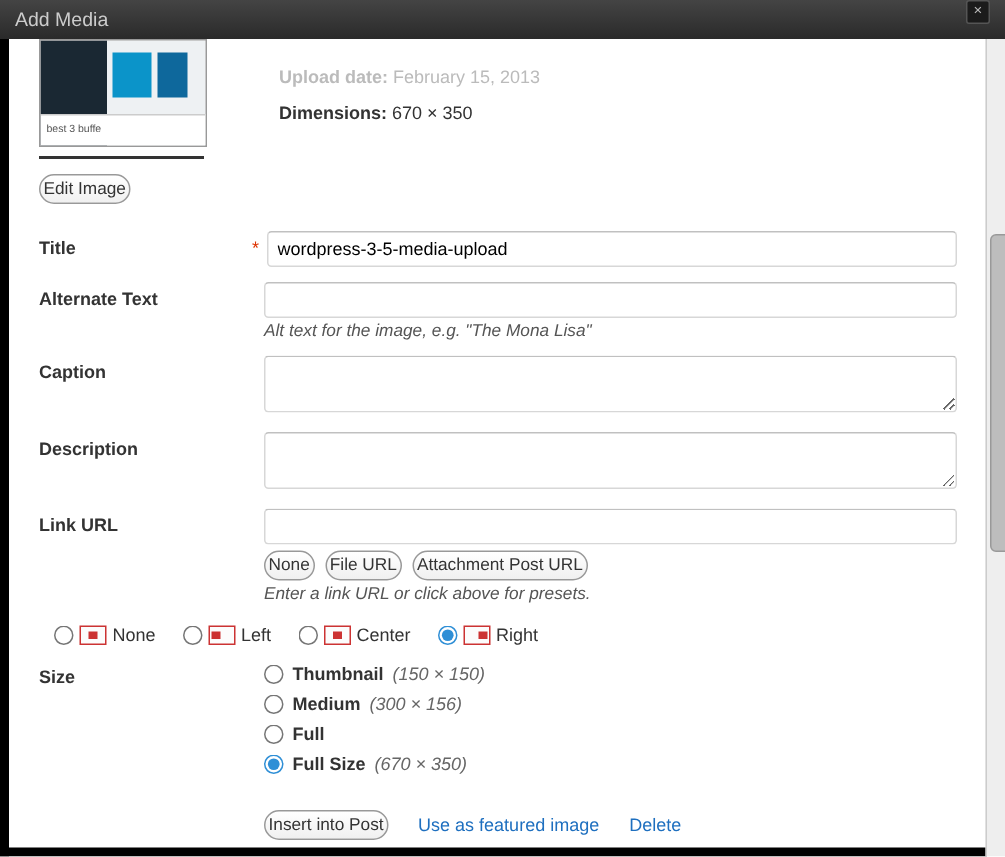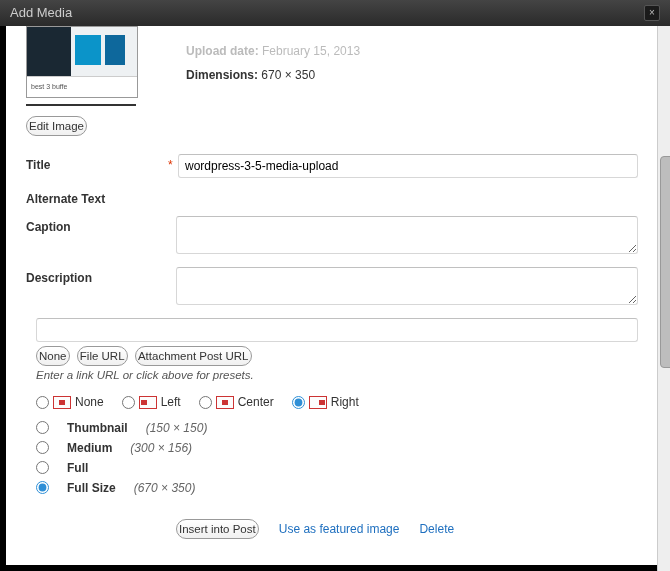--- a/index.html
+++ b/index.html
@@ -1,17 +1,17 @@
 <!DOCTYPE html>
 <html><head>
 <meta charset="utf-8">
 <style>
   html,body{margin:0;padding:0;font-family:"Lucida Grande","Helvetica Neue",Arial,sans-serif;font-size:12px;color:#333;background:#fff;}
   .modal{position:relative;width:670px;height:571px;box-sizing:border-box;overflow:hidden;}
-  .modal-header{background:#323232;background:linear-gradient(#444,#2a2a2a);height:26px;line-height:26px;color:#ccc;font-size:13px;padding:0 10px;display:flex;align-items:center;justify-content:space-between;border-bottom:1px solid #000;gap:30px;}
+  .modal-header{background:#323232;background:linear-gradient(#444,#2a2a2a);height:26px;line-height:26px;color:#ccc;font-size:13px;padding:0 10px;display:flex;align-items:flex-start;justify-content:space-between;border-bottom:1px solid #000;gap:30px;}
   .modal-header .title{font-weight:normal;}
   .close-box{width:14px;height:14px;background:#1b1b1b;border:1px solid #555;border-radius:2px;display:flex;align-items:center;justify-content:center;color:#bbb;font-size:10px;cursor:pointer;}
   .body{position:absolute;top:26px;left:0;right:12px;bottom:0;overflow:hidden;background:#fff;border-left:6px solid #000;border-bottom:6px solid #000;}
   .scrollbar{position:absolute;top:26px;right:0;bottom:0;width:12px;background:#eee;border-left:1px solid #ccc;}
   .scrollbar .thumb{position:absolute;left:2px;right:2px;top:130px;height:210px;background:#bdbdbd;border-radius:4px;}
   .content{padding:0 20px 20px 20px;}
   .thumb-area{display:flex;align-items:center;padding-top:0;min-height:80px;}
   .thumb-wrap{width:120px;}
   .thumb{width:110px;height:70px;background:linear-gradient(90deg,#1a2833 40%,#eef1f3 40%);border:1px solid #999;position:relative;overflow:hidden;margin-bottom:6px;}
   .thumb::before{content:"";position:absolute;left:48px;top:8px;width:26px;height:30px;background:#0b94c9;}
@@ -36,21 +36,21 @@
   .radios{display:flex;gap:18px;align-items:center;padding-top:4px;}
   .radios label{display:flex;align-items:center;gap:4px;font-size:12px;cursor:pointer;}
   input[type=radio]{accent-color:#2f8fd6;margin:0;}
   .align-ico{display:inline-block;width:16px;height:11px;border:1px solid #c33;background:#fcfcfc;position:relative;}
   .align-ico::before{content:"";position:absolute;width:6px;height:5px;background:#c33;}
   .align-ico.none::before{left:5px;top:3px;}
   .align-ico.left::before{left:1px;top:3px;}
   .align-ico.center::before{left:5px;top:3px;}
   .align-ico.right::before{right:1px;top:3px;}
   .sizes{padding-top:2px;}
-  .sizes label{display:flex;align-items:flex-start;gap:18px;font-size:12px;margin-bottom:6px;cursor:pointer;}
+  .sizes label{display:flex;align-items:flex-end;gap:6px;font-size:12px;margin-bottom:6px;cursor:pointer;}
   .sizes .dim{font-style:italic;color:#666;}
   .actions{display:flex;align-items:center;gap:20px;margin-top:8px;}
   .actions a{color:#1e6fbf;font-size:12px;cursor:pointer;}
 </style>
 </head>
 <body>
 
 <div class="modal">
 
   <div class="modal-header">
@@ -92,39 +92,44 @@
           </div>
           <span class="req" style="width:10px;padding-top:4px;">*</span>
           <div class="field">
             <input type="text" class="txt" value="wordpress-3-5-media-upload" style="">
           </div>
         </div>
 
         <div class="row">
           <div class="label">Alternate Text</div>
           <span style="width:10px;"></span>
+          <div class="field">
+            <input type="text" class="txt" value="" style="">
+            <div class="hint">Alt text for the image, e.g. "The Mona Lisa"</div>
+          </div>
         </div>
 
         <div class="row">
           <div class="label">Caption</div>
           <span style="width:10px;"></span>
           <div class="field">
             <textarea class="txt" rows="2" style=""></textarea>
           </div>
         </div>
 
         <div class="row">
           <div class="label">Description</div>
           <span style="width:10px;"></span>
           <div class="field">
             <textarea class="txt" rows="2" style=""></textarea>
           </div>
         </div>
 
         <div class="row">
+          <div class="label">Link URL</div>
           <span style="width:10px;"></span>
           <div class="field">
             <input type="text" class="txt" value="" style="">
             <div class="btn-row">
               <span class="pill-btn">None</span>
               <span class="pill-btn">File URL</span>
               <span class="pill-btn">Attachment Post URL</span>
             </div>
             <div class="hint">Enter a link URL or click above for presets.</div>
           </div>
@@ -152,20 +157,21 @@
               <label>
                 <input type="radio" name="align" checked="" style="">
                 <span class="align-ico right"></span>
                 <span>Right</span>
               </label>
             </div>
           </div>
         </div>
 
         <div class="row">
+          <div class="label">Size</div>
           <span style="width:10px;"></span>
           <div class="field sizes">
             <label>
               <input type="radio" name="size" style="">
               <b>Thumbnail</b>
               <span class="dim">(150 × 150)</span>
             </label>
             <label>
               <input type="radio" name="size" style="">
               <b>Medium</b>

